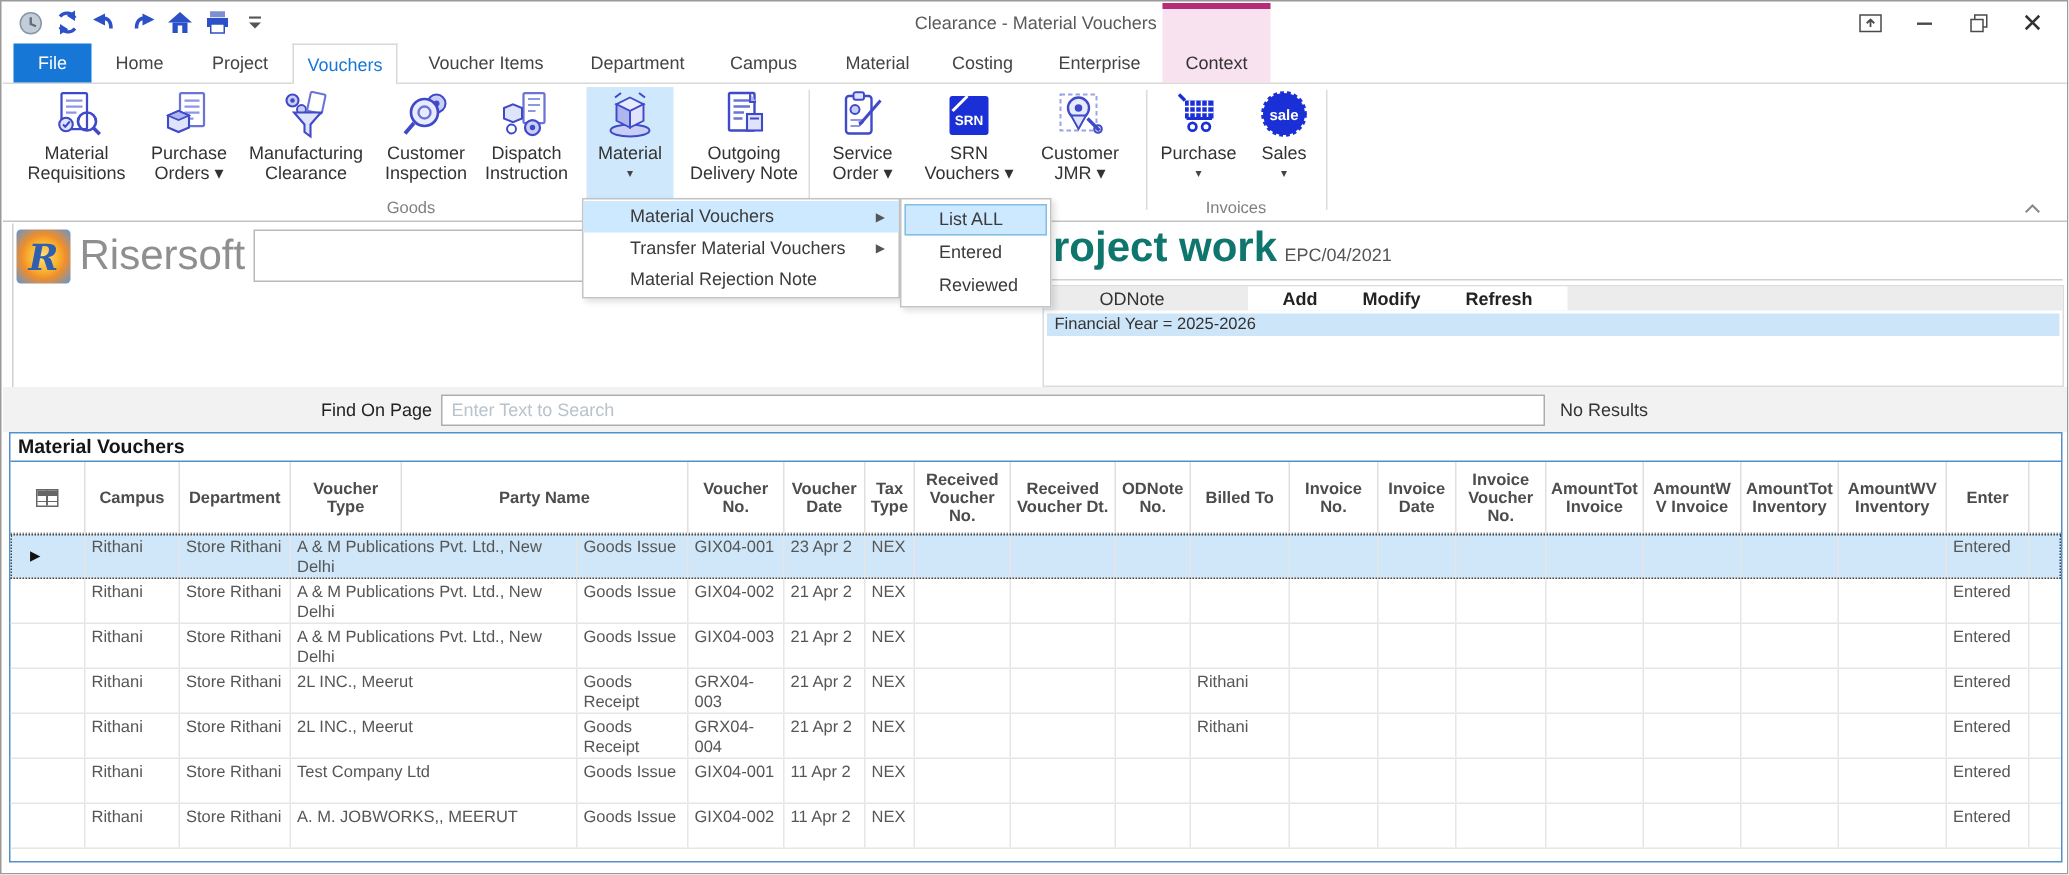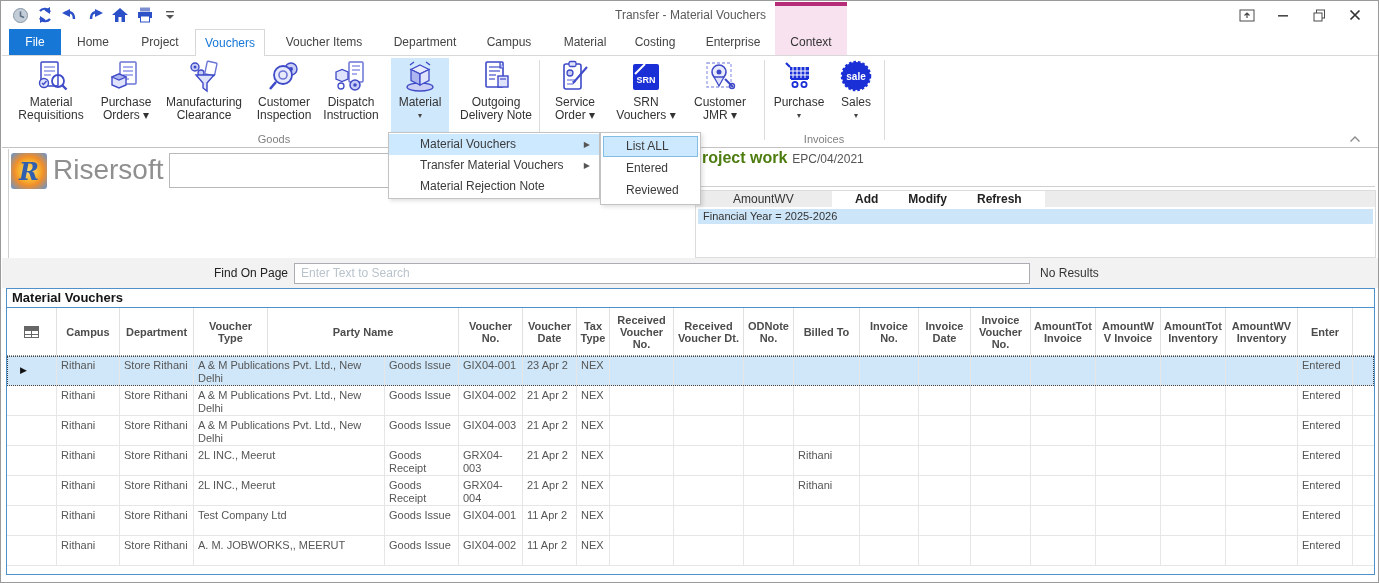--- a/index.html
+++ b/index.html
@@ -35,21 +35,21 @@
   .ribcollapse { position:absolute; right:18px; top:79px; width:12px; height:10px; }
 
   
   .logo { position:absolute; left:10px; top:152px; width:36px; height:36px; border-radius:3px;
           background:radial-gradient(circle at 50% 50%, #ffe07a 0%, #f8b02f 40%, #ef8e2b 58%, #6f94c4 95%);
           display:flex; align-items:center; justify-content:center;
           font-family:"DejaVu Serif", serif; font-style:italic; font-weight:bold; font-size:24px; color:#2f5fae; }
   .brandname { position:absolute; left:52px; top:153px; font-size:28px; color:#8f8f8f; }
   .midbox { position:absolute; left:168px; top:152px; width:532px; height:35px; border:1px solid #b9b9b9; background:#fff; }
   .projbox { position:absolute; left:698px; top:148px; width:676px; height:38px; border-bottom:1px solid #cfcfcf; display:flex; align-items:baseline; padding-left:3px; background:#fff; }
-  .projtitle { font-size:16px; font-weight:bold; color:#4d7c0f;text-align:center; }
+  .projtitle { font-size:28px; font-weight:bold; color:#0f766e;text-align:center; }
   .projcode { font-size:12px; color:#555; margin-left:5px; }
   .lefline { position:absolute; left:7px; top:148px; width:1px; height:109px; background:#cfcfcf; }
 
   
   .filtwrap { position:absolute; left:694px; top:189px; width:681px; height:68px; border:1px solid #dcdcdc; background:#fff; }
   .filtbar { height:16px; background:#ececec; display:flex; font-size:12px; }
   .filtcap { width:136px; padding-left:37px; color:#333; line-height:16px; }
   .filtbtns { background:#fff; display:flex; padding:0 8px; }
   .fbtn { font-weight:bold; color:#222; padding:0 15px; line-height:16px; cursor:default; }
   .chip { margin:2px 2px 0 2px; height:15px; background:#cde5f8; font-size:11px; color:#333; line-height:15px; padding-left:5px; }
@@ -137,21 +137,21 @@
             <rect x="4.5" y="10" width="9" height="6" fill="#fff" stroke="#2b50c8"></rect>
           </svg>
       </span>
       <span class="qicon">
         <svg width="10" height="10" viewBox="0 0 10 10">
             <rect x="1" y="1" width="8" height="1.4" fill="#555"></rect>
             <polygon points="1,5 9,5 5,9" fill="#555"></polygon>
           </svg>
       </span>
     </div>
-    <div class="wtitle">Transfer - Material Vouchers</div>
+    <div class="wtitle">Clearance - Material Vouchers</div>
     <div class="winbtns">
       <span class="winbtn">
         <svg width="16" height="13" viewBox="0 0 16 13">
             <rect x="1" y="1" width="14" height="11" fill="none" stroke="#4a4a4a"></rect>
             <path d="M8 9 L8 4 M5.5 6.5 L8 4 L10.5 6.5" stroke="#4a4a4a" stroke-width="1.2" fill="none"></path>
           </svg>
       </span>
       <span class="winbtn">
         <svg width="12" height="12" viewBox="0 0 12 12">
             <rect x="1" y="6" width="10" height="1.6" fill="#4a4a4a"></rect>
@@ -372,21 +372,21 @@
   <div class="logo">R</div>
   <div class="brandname">Risersoft</div>
   <div class="midbox"></div>
   <div class="projbox">
     <span class="projtitle">roject work</span>
     <span class="projcode">EPC/04/2021</span>
   </div>
 
   <div class="filtwrap">
     <div class="filtbar">
-      <div class="filtcap">AmountWV</div>
+      <div class="filtcap">ODNote</div>
       <div class="filtbtns">
         <span class="fbtn">Add</span>
         <span class="fbtn">Modify</span>
         <span class="fbtn">Refresh</span>
       </div>
     </div>
     <div class="chip">Financial Year = 2025-2026</div>
   </div>
 
   <div class="findrow">

